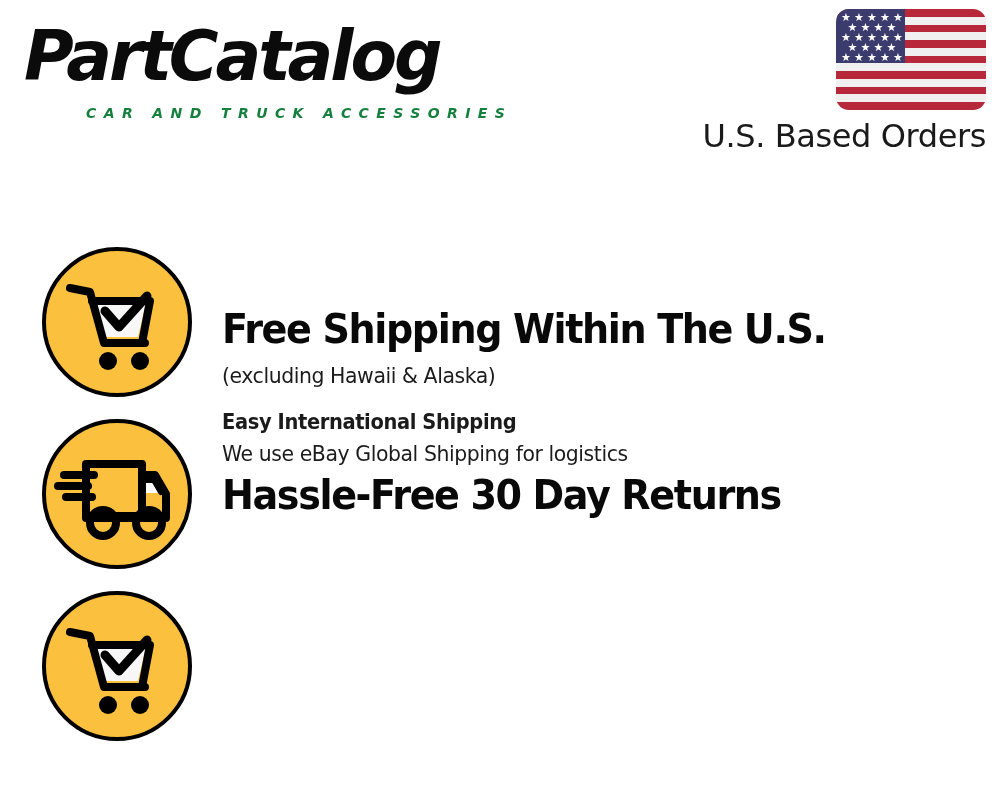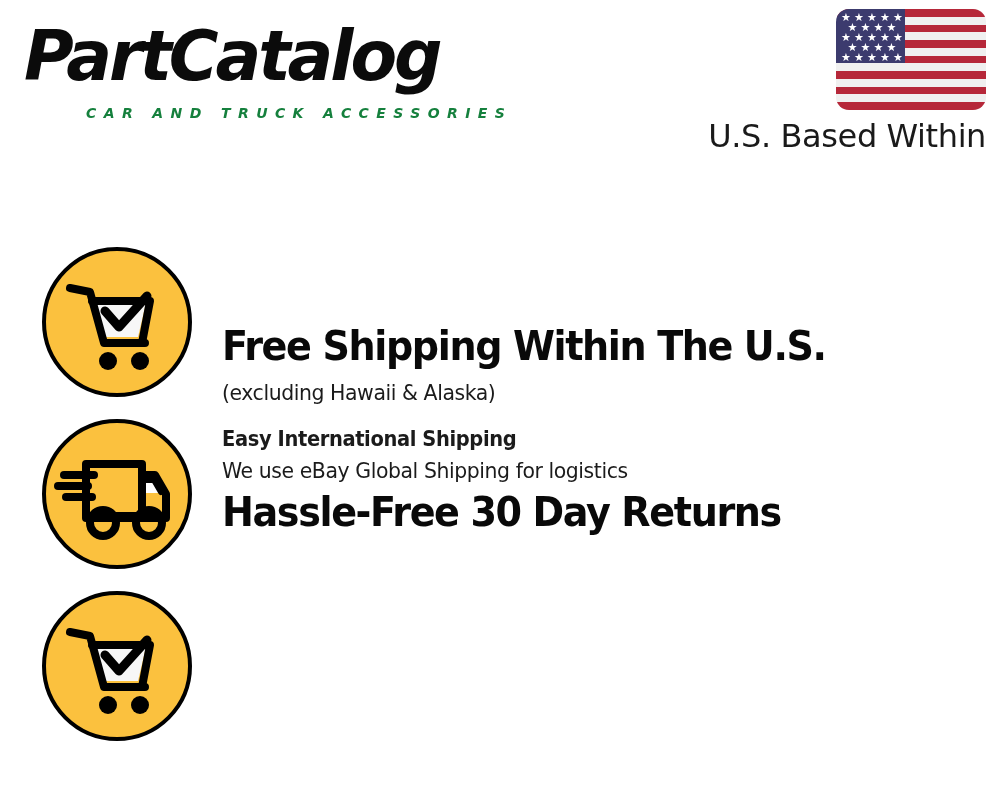--- a/index.html
+++ b/index.html
@@ -149,21 +149,21 @@
     position: absolute;
     left: 0; top: 0;
     width: 142px;
     height: 142px;
     display: block;
   }
 
   .feature-text {
     position: absolute;
     left: 222px;
-    top: 17px;
+    top: 0;
     width: 760px;
     height: 152px;
   }
   .feature-text.centered {
     display: flex;
     flex-direction: column;
     justify-content: center;
   }
 
   .headline {
@@ -245,21 +245,21 @@
 
         <span class="star" style="left:5px;  top:44px">★</span>
         <span class="star" style="left:18px; top:44px">★</span>
         <span class="star" style="left:31px; top:44px">★</span>
         <span class="star" style="left:44px; top:44px">★</span>
         <span class="star" style="left:57px; top:44px">★</span>
       </div>
     </div>
   </div>
 
-  <div id="seller-label">U.S. Based Within</div>
+  <div id="seller-label">U.S. Based Orders</div>
 </div>
 
 <div id="features">
 
   <div class="feature-row" id="feature-row-0">
     <div class="feature-icon">
       <svg viewBox="0 0 142 142" xmlns="http://www.w3.org/2000/svg">
         <polygon points="48,52 100,52 92,86 58,86" fill="#f7f7f7"></polygon>
         <path d="M24 37 L44 41 L58 92 L99 92" fill="none" stroke="#000" stroke-width="8" stroke-linecap="round" stroke-linejoin="round"></path>
         <path d="M46 50 L104 50 L96 92" fill="none" stroke="#000" stroke-width="8" stroke-linecap="round" stroke-linejoin="round"></path>

